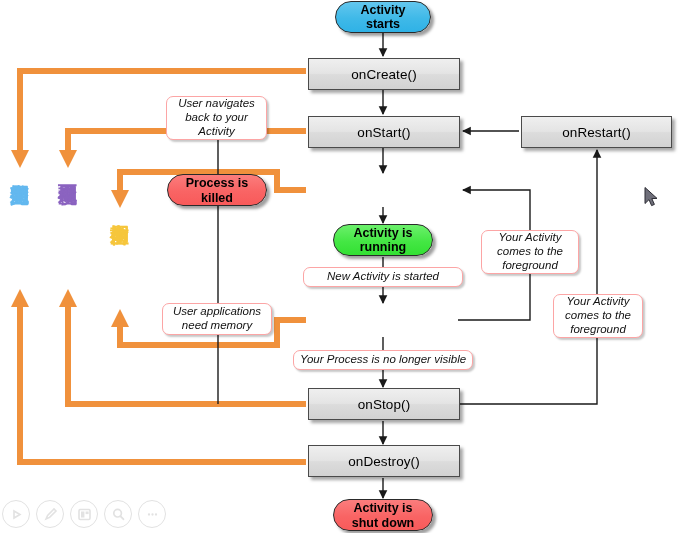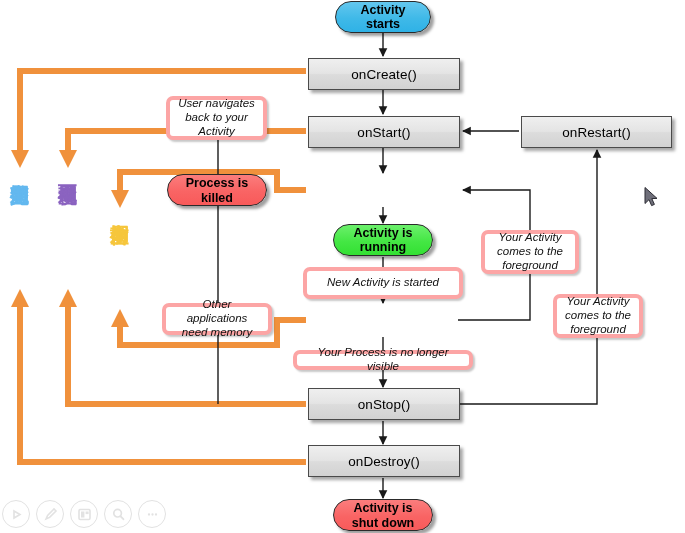--- a/index.html
+++ b/index.html
@@ -27,21 +27,21 @@
   .pill{
     border:1.5px solid #2a2a2a;border-radius:999px;
     box-shadow:3px 3px 3px rgba(0,0,0,0.38);
     font-size:12.5px;font-weight:bold;color:#000;line-height:1.15;
   }
   .pill.blue{background:linear-gradient(to bottom,#63c7ee 0%,#3fb9e8 55%,#2fb2e6 100%);}
   .pill.green{background:linear-gradient(to bottom,#6cf06c 0%,#44e744 55%,#33e033 100%);}
   .pill.red{background:linear-gradient(to bottom,#fb7d7d 0%,#f96464 55%,#f85a5a 100%);align-items:flex-end;}
 
   .note{
-    background:#ffffff;border:4px solid #fca5a5;border-radius:7px;
+    background:#ffffff;border:1px solid #fca5a5;border-radius:7px;
     box-shadow:2px 2px 2px rgba(0,0,0,0.22);
     font-size:11.5px;font-style:italic;color:#111;line-height:1.2;
     padding:2px 5px;
   }
 
   
   .vlabel{
     position:absolute;z-index:4;
     writing-mode:vertical-rl;text-orientation:upright;
     font-family:"DejaVu Sans","Liberation Sans",sans-serif;
@@ -166,26 +166,26 @@
     <span style="white-space:pre-line">Process is
 killed</span>
   </div>
 
   <div class="node note" style="left:166px;top:96px;width:101px;height:44px;">
     <span style="white-space:pre-line">User navigates
 back to your
 Activity</span>
   </div>
 
-  <div class="node note" style="left:303px;top:267px;width:160px;height:32px;">
+  <div class="node note" style="left:303px;top:267px;width:160px;height:20px;">
     <span>New Activity is started</span>
   </div>
 
   <div class="node note" style="left:162px;top:303px;width:110px;height:32px;">
-    <span style="white-space:pre-line">Other applications
+    <span style="white-space:pre-line">User applications
 need memory</span>
   </div>
 
   <div class="node note" style="left:293px;top:350px;width:180px;height:20px;">
     <span>Your Process is no longer visible</span>
   </div>
 
   <div class="node note" style="left:481px;top:230px;width:98px;height:44px;">
     <span style="white-space:pre-line">Your Activity
 comes to the

